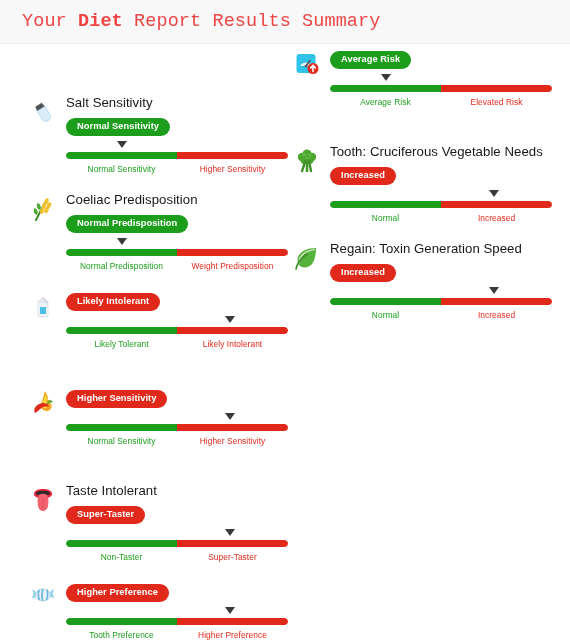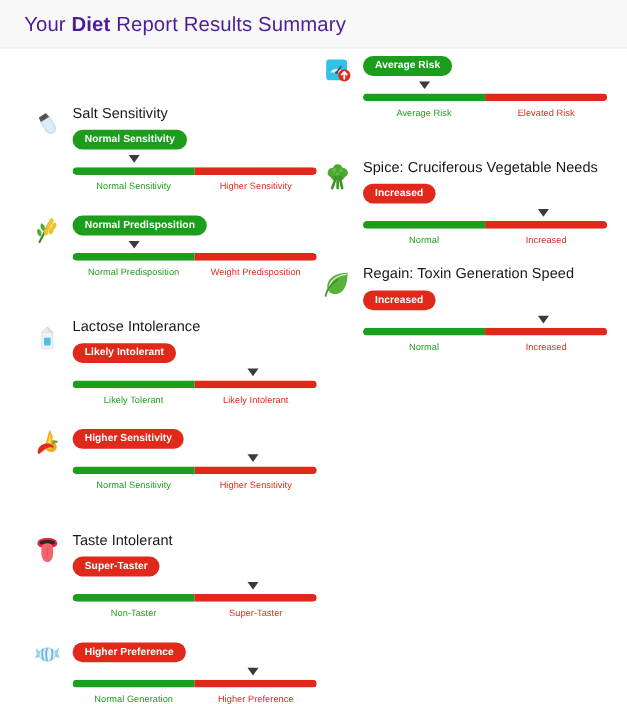--- a/index.html
+++ b/index.html
@@ -15,24 +15,25 @@
   .header {
     height: 44px;
     background: #f8f8f8;
     border-bottom: 1px solid #ececec;
     display: flex;
     align-items: center;
     padding-left: 22px;
   }
   .header-title {
     font-size: 18.5px;
-    color: #4c1d95;
+    color: #ef4444;
     letter-spacing: .1px;
     font-weight: 400;
     white-space: nowrap;
+    font-family: Liberation Mono, monospace;
   }
   .header-title .hl { font-weight: 700; }
 
   
   .grid {
     position: relative;
     width: 570px;
     padding: 14px 0 0 0;
   }
   .col {
@@ -174,37 +175,37 @@
               <path d="M8 20 C5 19 4 16 5.5 13 C8.5 14 9.5 17 8 20 z" fill="#4ea832"></path>
               <path d="M11 15 C8 14 7 11 8.5 8 C11.5 9 12.5 12 11 15 z" fill="#4ea832"></path>
               <g fill="#f2c12e">
                 <ellipse cx="17.5" cy="6.5" rx="2" ry="3.3" transform="rotate(18 17.5 6.5)"></ellipse>
                 <ellipse cx="20" cy="10.5" rx="2" ry="3.3" transform="rotate(25 20 10.5)"></ellipse>
                 <ellipse cx="15" cy="11" rx="2" ry="3.3" transform="rotate(10 15 11)"></ellipse>
                 <ellipse cx="17.5" cy="15" rx="2" ry="3.3" transform="rotate(20 17.5 15)"></ellipse>
                 <ellipse cx="13" cy="16" rx="1.9" ry="3.1" transform="rotate(8 13 16)"></ellipse>
               </g>
             </svg>
-          </div><span class="pill green">Normal Predisposition</span><div class="marker-row">
+          </div><div class="trait-name">Coeliac Predisposition</div><span class="pill green">Normal Predisposition</span><div class="marker-row">
             <div class="marker" style="left:25%"></div>
           </div><div class="bar">
             <div class="seg-green" style="width:50%"></div>
             <div class="seg-red" style="width:50%"></div>
           </div><div class="bar-labels">
             <div class="bar-label green" style="left:25%">Normal Predisposition</div>
             <div class="bar-label red" style="left:75%">Weight Predisposition</div>
           </div></div>
         <div class="trait"><div class="trait-icon">
             <svg width="28" height="28" viewBox="0 0 28 28">
               <path d="M9 10 h10 v14 a1 1 0 0 1 -1 1 h-8 a1 1 0 0 1 -1 -1 z" fill="#f1f4f7" stroke="#d7dee6" stroke-width=".8"></path>
               <path d="M9 10 l5-5 l5 5 z" fill="#e6ebf1" stroke="#d7dee6" stroke-width=".8"></path>
               <path d="M11 15 h6 v7 h-6 z" fill="#4fbfe8"></path>
               <path d="M14 5 l5 5 v2 l-5-4.5 z" fill="#cfd8e2"></path>
             </svg>
-          </div><div class="trait-name">Lactose Intolerance</div><span class="pill red">Likely Intolerant</span><div class="marker-row">
+          </div><span class="pill red">Likely Intolerant</span><div class="marker-row">
             <div class="marker" style="left:74%"></div>
           </div><div class="bar">
             <div class="seg-green" style="width:50%"></div>
             <div class="seg-red" style="width:50%"></div>
           </div><div class="bar-labels">
             <div class="bar-label green" style="left:25%">Likely Tolerant</div>
             <div class="bar-label red" style="left:75%">Likely Intolerant</div>
           </div></div>
         <div class="trait"><div class="trait-icon">
             <svg width="28" height="28" viewBox="0 0 28 28">
@@ -246,21 +247,21 @@
               <path d="M10.2 7 C9 9 9 15 10.8 17" stroke="#6ab6dd" stroke-width="1.7" fill="none"></path>
               <path d="M14 6.2 C12.6 8.5 12.6 15.5 14 17.9" stroke="#6ab6dd" stroke-width="1.7" fill="none"></path>
               <path d="M17.8 7 C19 9 19 15 17.2 17" stroke="#6ab6dd" stroke-width="1.7" fill="none"></path>
             </svg>
           </div><span class="pill red">Higher Preference</span><div class="marker-row">
             <div class="marker" style="left:74%"></div>
           </div><div class="bar">
             <div class="seg-green" style="width:50%"></div>
             <div class="seg-red" style="width:50%"></div>
           </div><div class="bar-labels">
-            <div class="bar-label green" style="left:25%">Normal Generation</div>
+            <div class="bar-label green" style="left:25%">Tooth Preference</div>
             <div class="bar-label red" style="left:75%">Higher Preference</div>
           </div></div>
       </div>
     <div class="col col-right" id="col-right">
         <div class="trait"><div class="trait-icon">
             <svg width="28" height="28" viewBox="0 0 28 28">
               <rect x="3.5" y="4" width="19" height="19" rx="3" fill="#2fc3e8"></rect>
               <path d="M7 16 A7 7 0 0 1 19 16 z" fill="#e9eef3"></path>
               <path d="M13 16 L17 10.5" stroke="#4a4f57" stroke-width="1.5" stroke-linecap="round"></path>
               <circle cx="13" cy="16" r="1.3" fill="#4a4f57"></circle>
@@ -287,21 +288,21 @@
               </g>
               <g fill="#6fc24e" opacity=".75">
                 <circle cx="11" cy="7.5" r="1.8"></circle>
                 <circle cx="17" cy="8" r="1.6"></circle>
                 <circle cx="14" cy="11.5" r="1.6"></circle>
               </g>
               <path d="M12 14 C11.5 18 10 21 9 24" stroke="#3f9027" stroke-width="2.4" fill="none" stroke-linecap="round"></path>
               <path d="M16 14 C16.5 18 17.5 21 18 24" stroke="#3f9027" stroke-width="2.4" fill="none" stroke-linecap="round"></path>
               <path d="M14 13.5 L14 24" stroke="#45982b" stroke-width="2.6" stroke-linecap="round"></path>
             </svg>
-          </div><div class="trait-name">Spice: Cruciferous Vegetable Needs</div><span class="pill red">Increased</span><div class="marker-row">
+          </div><div class="trait-name">Tooth: Cruciferous Vegetable Needs</div><span class="pill red">Increased</span><div class="marker-row">
             <div class="marker" style="left:74%"></div>
           </div><div class="bar">
             <div class="seg-green" style="width:50%"></div>
             <div class="seg-red" style="width:50%"></div>
           </div><div class="bar-labels">
             <div class="bar-label green" style="left:25%">Normal</div>
             <div class="bar-label red" style="left:75%">Increased</div>
           </div></div>
         <div class="trait"><div class="trait-icon">
             <svg width="28" height="28" viewBox="0 0 28 28">

